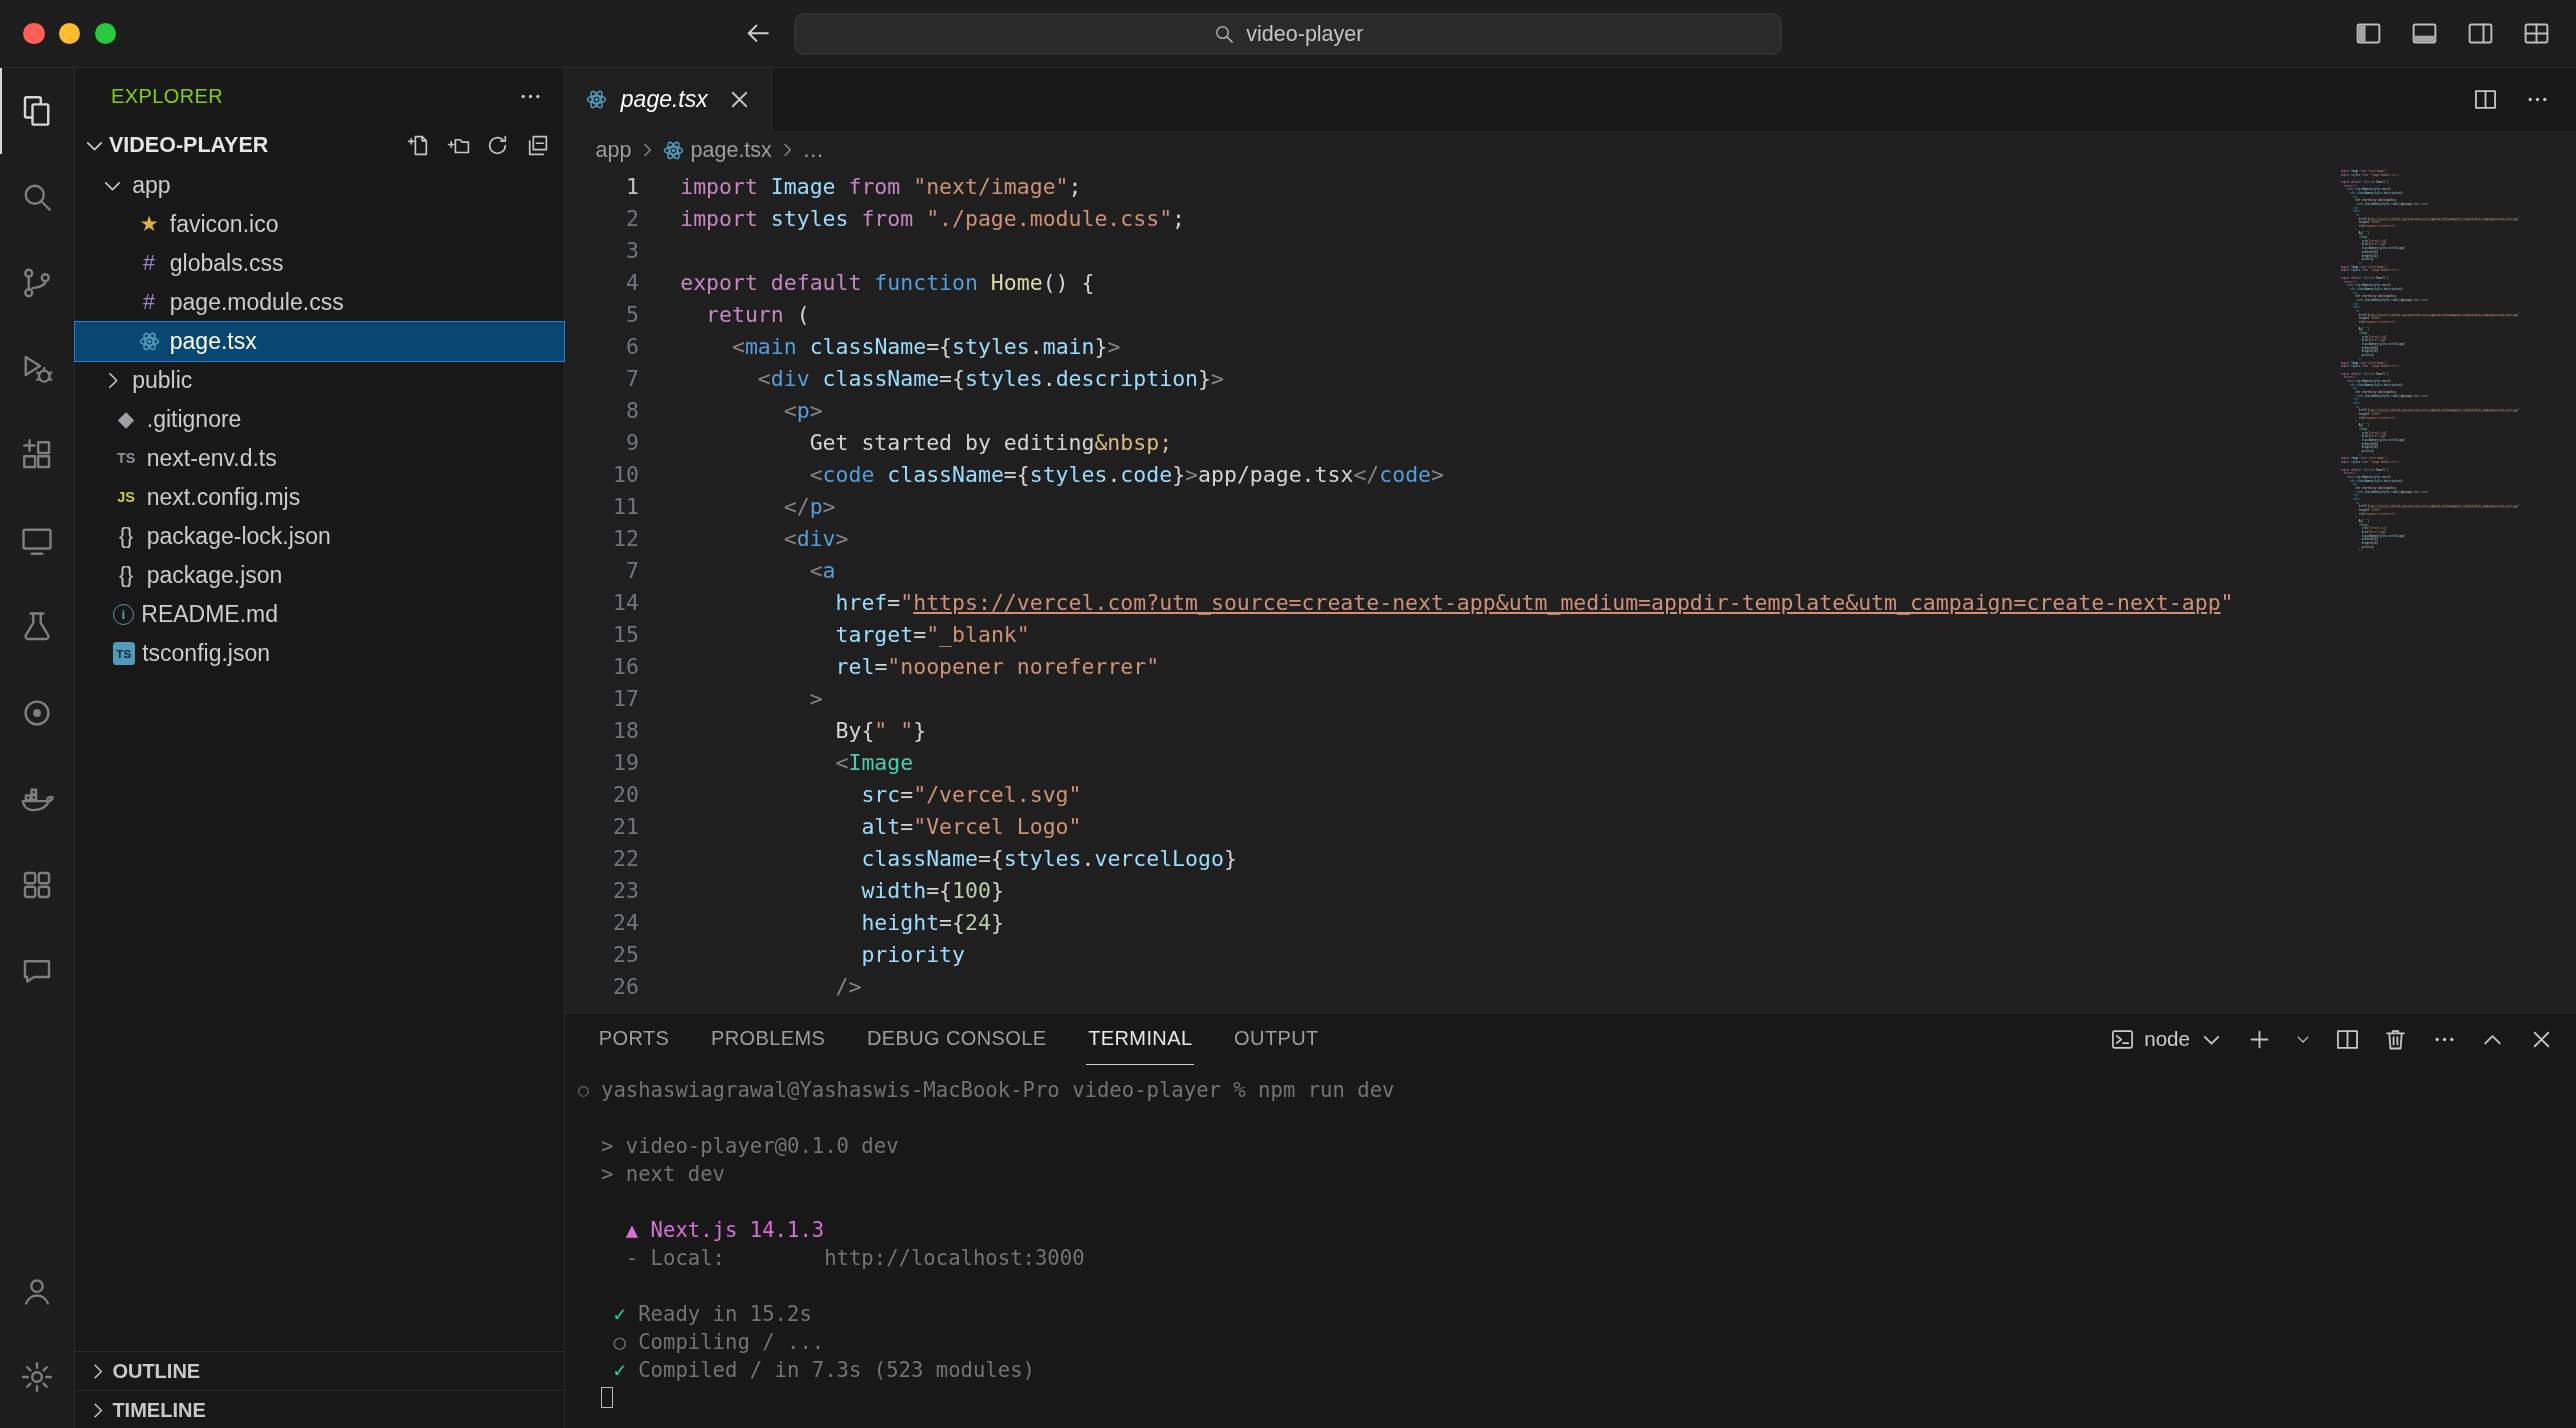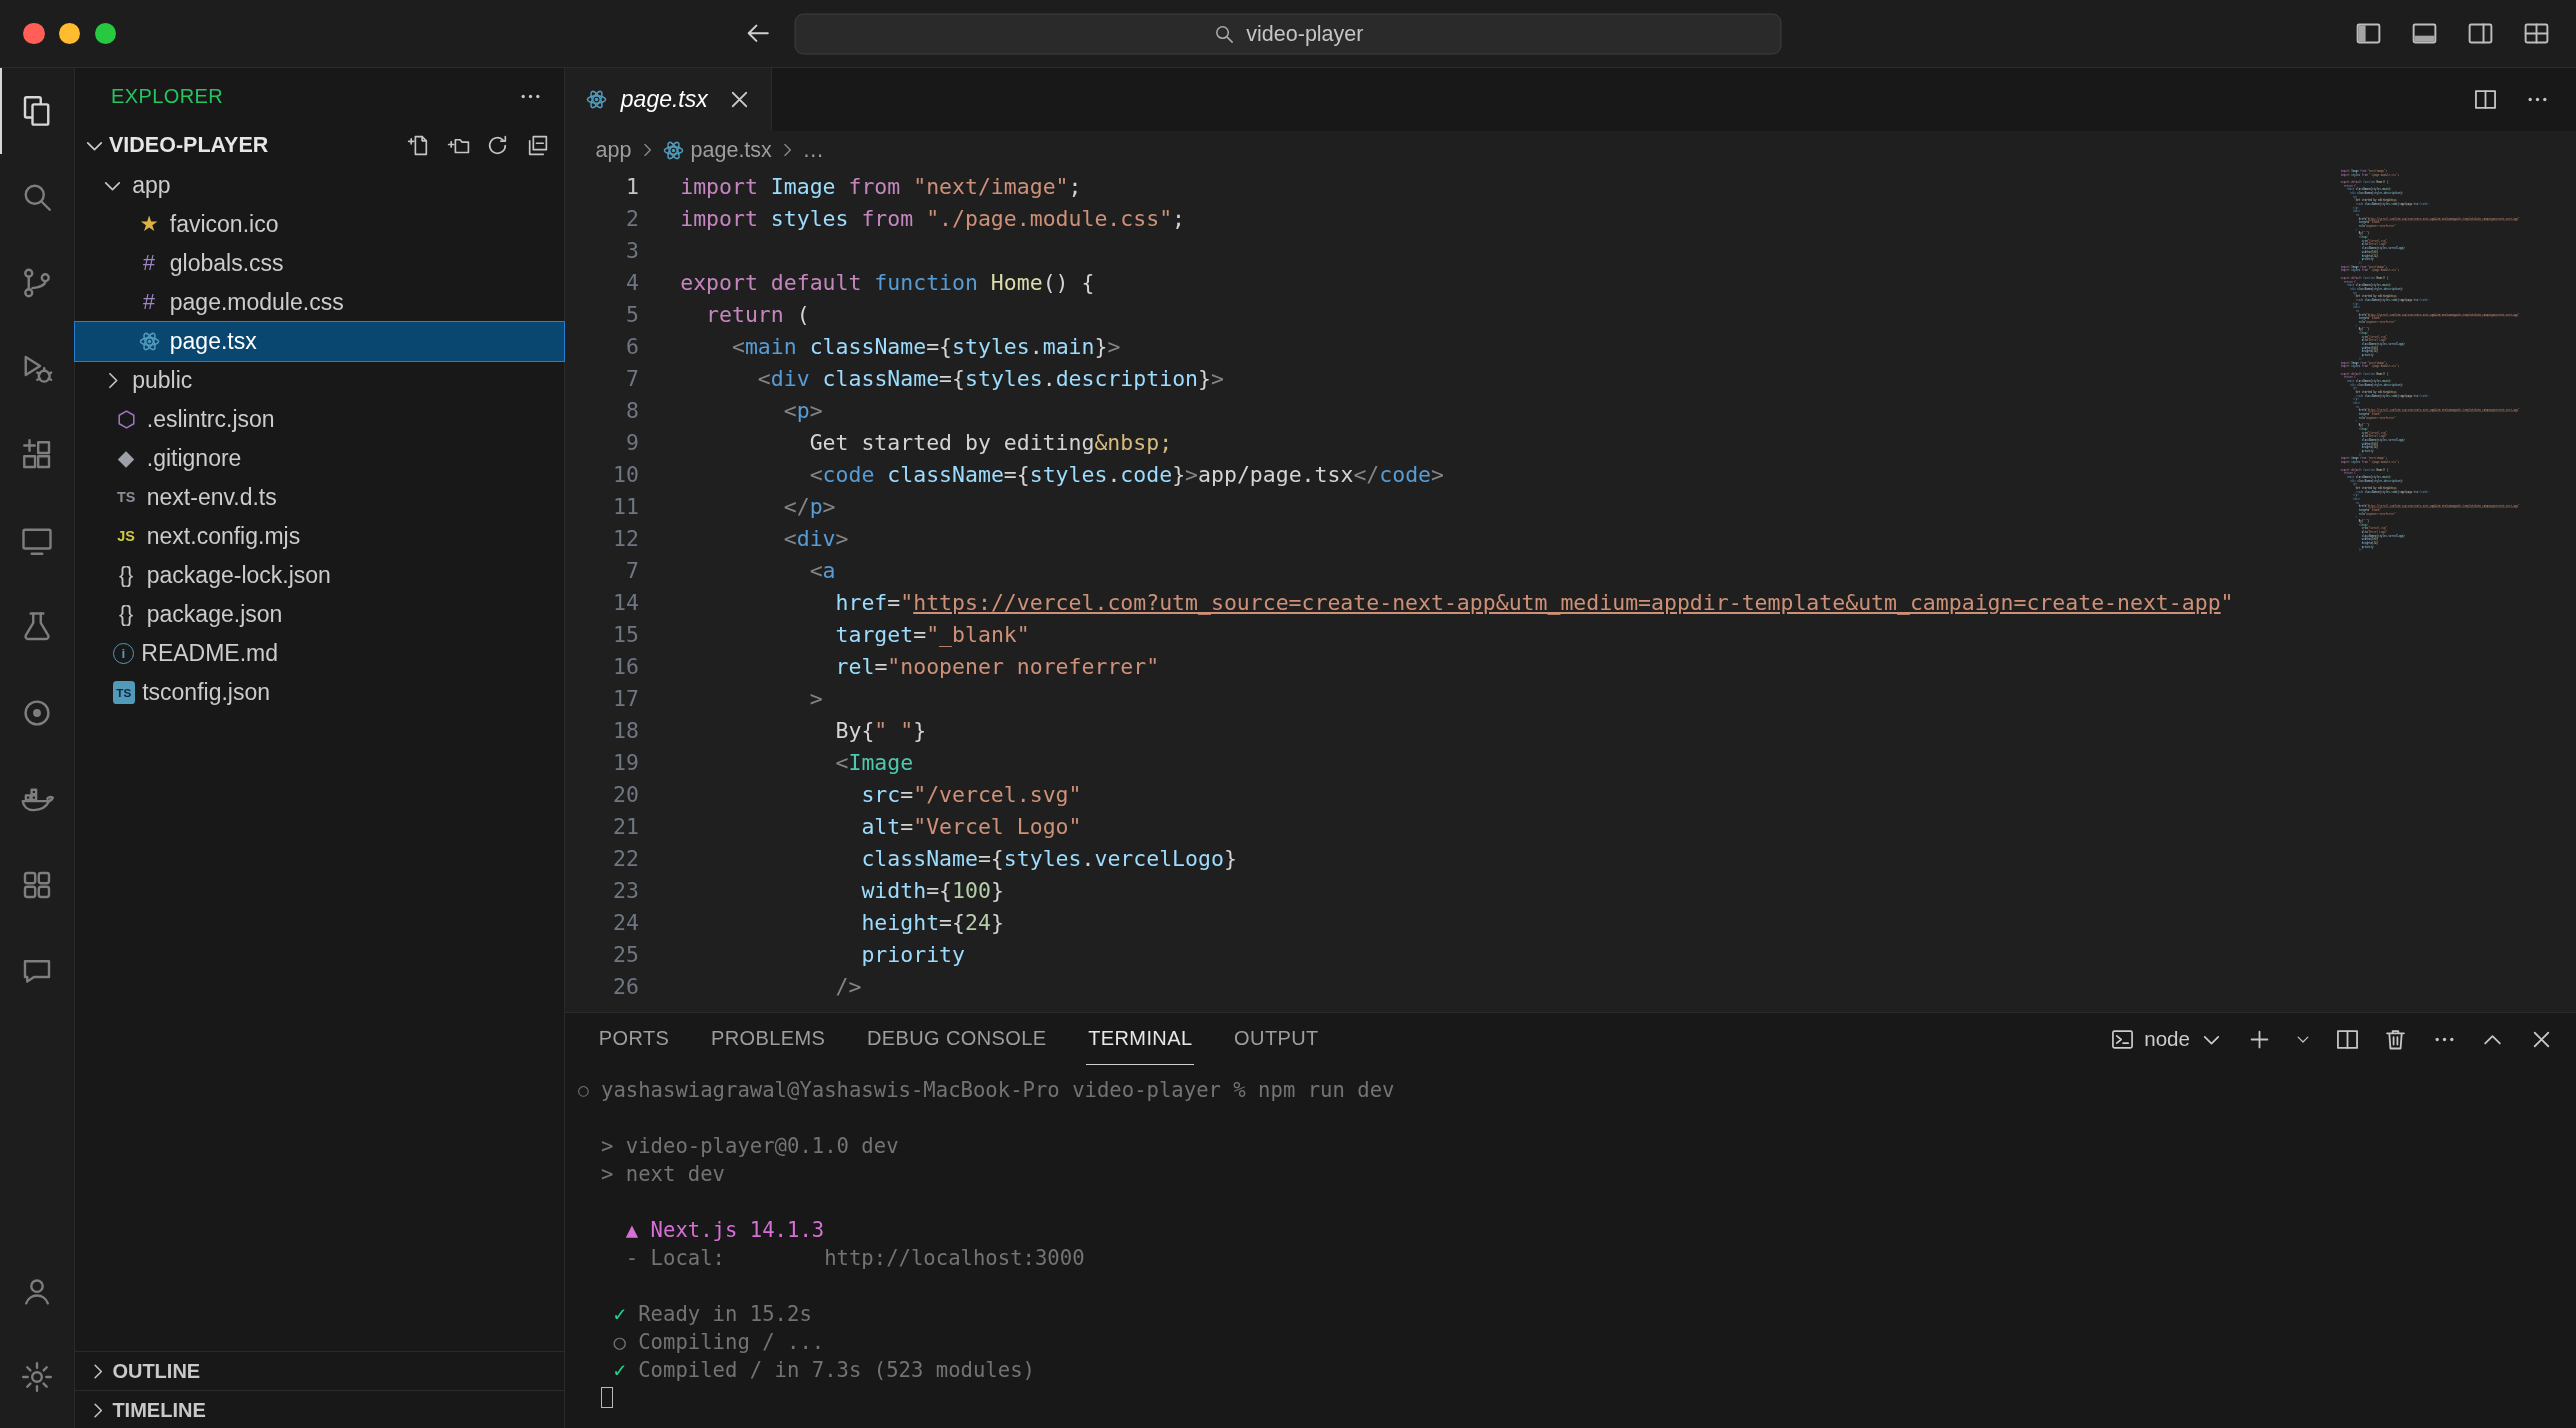--- a/index.html
+++ b/index.html
@@ -29,21 +29,21 @@
   .ab-item{height:86px;display:flex;align-items:center;justify-content:center;color:#7e7e7e;
     border-left:2.7px solid transparent;border-right:2.7px solid transparent}
   .ab-item.active{color:#d7d7d7;border-left-color:#d7d7d7}
   .ab-item svg{width:36px;height:36px}
   .ab-bottom{margin-top:auto;margin-bottom:9px}
 
   
   .sidebar{width:490px;min-width:490px;background:#181818;border-right:0.9px solid #2a2a2a;
     display:flex;flex-direction:column;font-size:23px}
   .sb-header{height:57px;min-height:57px;display:flex;align-items:center;padding:0 20px 0 36px;
-    color:#22c55e;font-size:20px;letter-spacing:0.4px}
+    color:#84cc16;font-size:20px;letter-spacing:0.4px}
   .sb-header .sp{flex:1}
   .sb-header .act{width:27px;height:27px;color:#c5c5c5}
   .sb-section{height:41px;min-height:41px;display:flex;align-items:center;gap:1.8px;
     padding:0 14.4px 0 7.2px;font-weight:700;font-size:21.5px;color:#e6e6e6}
   .sb-section .chev{width:25px;height:25px;color:#cccccc}
   .sb-actions{margin-left:auto;display:flex;gap:14.4px}
   .sb-actions .act{width:25px;height:25px;color:#c5c5c5}
   .tree-row{height:39px;display:flex;align-items:center;color:#cccccc}
   .tree-row.selected{background:#094771;outline:0.9px solid #2b7cd3;outline-offset:-0.9px;color:#fff}
   .tree-row .chev{width:25px;height:25px;margin-right:7.2px;color:#c5c5c5;flex:none}
@@ -355,29 +355,20 @@
           <div class="tree-row" style="padding-left: 25px;">
             <span class="chev">
               <svg viewBox="0 0 24 24" fill="none" stroke="currentColor" stroke-width="1.6" stroke-linecap="round" stroke-linejoin="round">
                 <path d="M9.5 5.5l6.5 6.5-6.5 6.5"></path>
               </svg>
             </span>
             <span class="tree-label">public</span>
           </div>
           <div class="tree-row" style="padding-left: 25px;">
             <span class="tw-spacer"></span>
-            <span class="fi" style="color: rgb(160, 116, 196);">
-              <svg viewBox="0 0 24 24" fill="none" stroke="currentColor" stroke-width="1.6" stroke-linecap="round" stroke-linejoin="round">
-                <path d="M12 3.2l7.6 4.4v8.8L12 20.8l-7.6-4.4V7.6z"></path>
-              </svg>
-            </span>
-            <span class="tree-label">.eslintrc.json</span>
-          </div>
-          <div class="tree-row" style="padding-left: 25px;">
-            <span class="tw-spacer"></span>
             <span class="fi" style="color: rgb(157, 160, 166);">◆</span>
             <span class="tree-label">.gitignore</span>
           </div>
           <div class="tree-row" style="padding-left: 25px;">
             <span class="tw-spacer"></span>
             <span class="fi fi-small" style="color: rgb(138, 143, 152);">TS</span>
             <span class="tree-label">next-env.d.ts</span>
           </div>
           <div class="tree-row" style="padding-left: 25px;">
             <span class="tw-spacer"></span>

